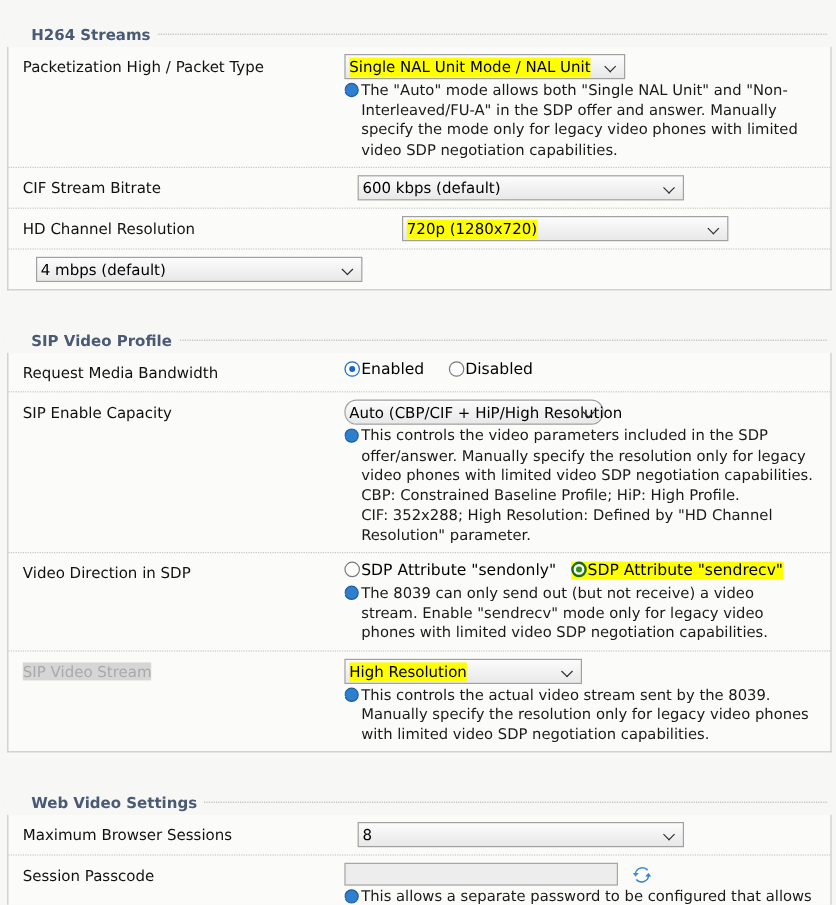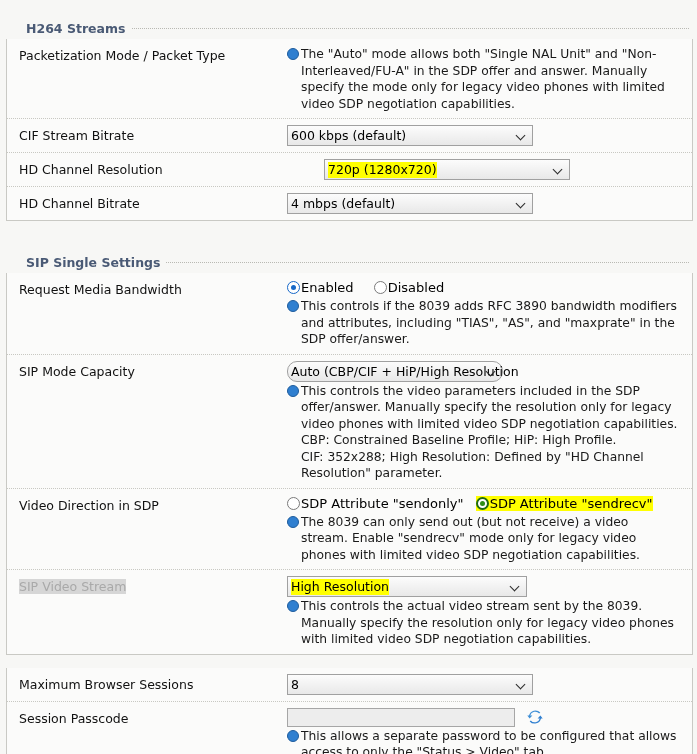--- a/index.html
+++ b/index.html
@@ -89,23 +89,23 @@
   .sel .arrow::before {
     content: "";
     position: absolute;
     left: 0; top: 0;
     width: 6px; height: 6px;
     border-left: 1.6px solid #2b2b2b;
     border-bottom: 1.6px solid #2b2b2b;
     transform: rotate(-45deg);
   }
 
-  .sel.w232 { width: 246px; }
+  .sel.w232 { width: 272px; margin-left: 11px; }
   .sel.w234 { width: 234px; }
-  .sel.w230 { width: 240px; }
+  .sel.w230 { width: 198px; }
   .sel.w231 { width: 216px; border-radius: 10px; }
 
   
   .smudge {
     position: absolute;
     background: #ffff00;
     z-index: -1;
   }
 
   
@@ -194,22 +194,29 @@
 <div class="page">
 
   <div class="section">
     <div class="section-title">
       <span class="rule"></span>
       <span class="t">H264 Streams</span>
     </div>
     <div class="section-body">
 
       <div class="row">
-        <div class="label">Packetization Mode / Packet Type</div>
-        <div class="field">
+        <div class="label">Packetization High / Packet Type</div>
+        <div class="field">
+          <div style="position:relative;">
+            <span class="smudge" style="left:6px; top:17px; width:120px; height:5px;"></span>
+            <div class="sel w234">
+              <span class="txt hl">Single NAL Unit Mode / NAL Unit</span>
+              <span class="arrow"></span>
+            </div>
+          </div>
           <div class="help">
             <span class="iicon"></span><span>The "Auto" mode allows both "Single NAL Unit" and "Non-Interleaved/FU-A" in the SDP offer and answer. Manually specify the mode only for legacy video phones with limited video SDP negotiation capabilities.</span>
           </div>
         </div>
       </div>
 
       <div class="row">
         <div class="label">CIF Stream Bitrate</div>
         <div class="field">
           <div class="sel w232">
@@ -226,56 +233,52 @@
             <span class="smudge" style="left:6px; top:17px; width:105px; height:5px;"></span>
             <div class="sel w232">
               <span class="txt hl">720p (1280x720)</span>
               <span class="arrow"></span>
             </div>
           </div>
         </div>
       </div>
 
       <div class="row">
-        <div class="label">HD Channel Bitrate</div>
         <div class="field">
           <div class="sel w232">
             <span class="txt">4 mbps (default)</span>
             <span class="arrow"></span>
           </div>
         </div>
       </div>
 
     </div>
   </div>
 
   <div class="spacer"></div>
 
   <div class="section">
     <div class="section-title">
       <span class="rule"></span>
-      <span class="t">SIP Single Settings</span>
+      <span class="t">SIP Video Profile</span>
     </div>
     <div class="section-body">
 
       <div class="row">
         <div class="label">Request Media Bandwidth</div>
         <div class="field">
           <div class="radios">
             <span class="radlbl"><span class="rad on"></span><span>Enabled</span></span>
             <span class="radlbl"><span class="rad"></span><span>Disabled</span></span>
           </div>
-          <div class="help">
-            <span class="iicon"></span><span>This controls if the 8039 adds RFC 3890 bandwidth modifiers and attributes, including "TIAS", "AS", and "maxprate" in the SDP offer/answer.</span>
-          </div>
-        </div>
-      </div>
-
-      <div class="row">
-        <div class="label">SIP Mode Capacity</div>
+        </div>
+      </div>
+
+      <div class="row">
+        <div class="label">SIP Enable Capacity</div>
         <div class="field">
           <div class="sel w231">
             <span class="txt">Auto (CBP/CIF + HiP/High Resolution</span>
             <span class="arrow"></span>
           </div>
           <div class="help">
             <span class="iicon"></span><span>This controls the video parameters included in the SDP offer/answer. Manually specify the resolution only for legacy video phones with limited video SDP negotiation capabilities.</span>
           </div>
           <div class="help" style="text-indent:0; padding-left:14px; margin-top:0;">CBP: Constrained Baseline Profile; HiP: High Profile.</div>
           <div class="help" style="text-indent:0; padding-left:14px; margin-top:0;">CIF: 352x288; High Resolution: Defined by "HD Channel Resolution" parameter.</div>
@@ -311,20 +314,24 @@
           </div>
         </div>
       </div>
 
     </div>
   </div>
 
   <div class="spacer"></div>
 
   <div class="section">
+    <div class="section-title">
+      <span class="rule"></span>
+      <span class="t">Web Video Settings</span>
+    </div>
     <div class="section-body">
 
       <div class="row">
         <div class="label">Maximum Browser Sessions</div>
         <div class="field">
           <div class="sel w232">
             <span class="txt">8</span>
             <span class="arrow"></span>
           </div>
         </div>

